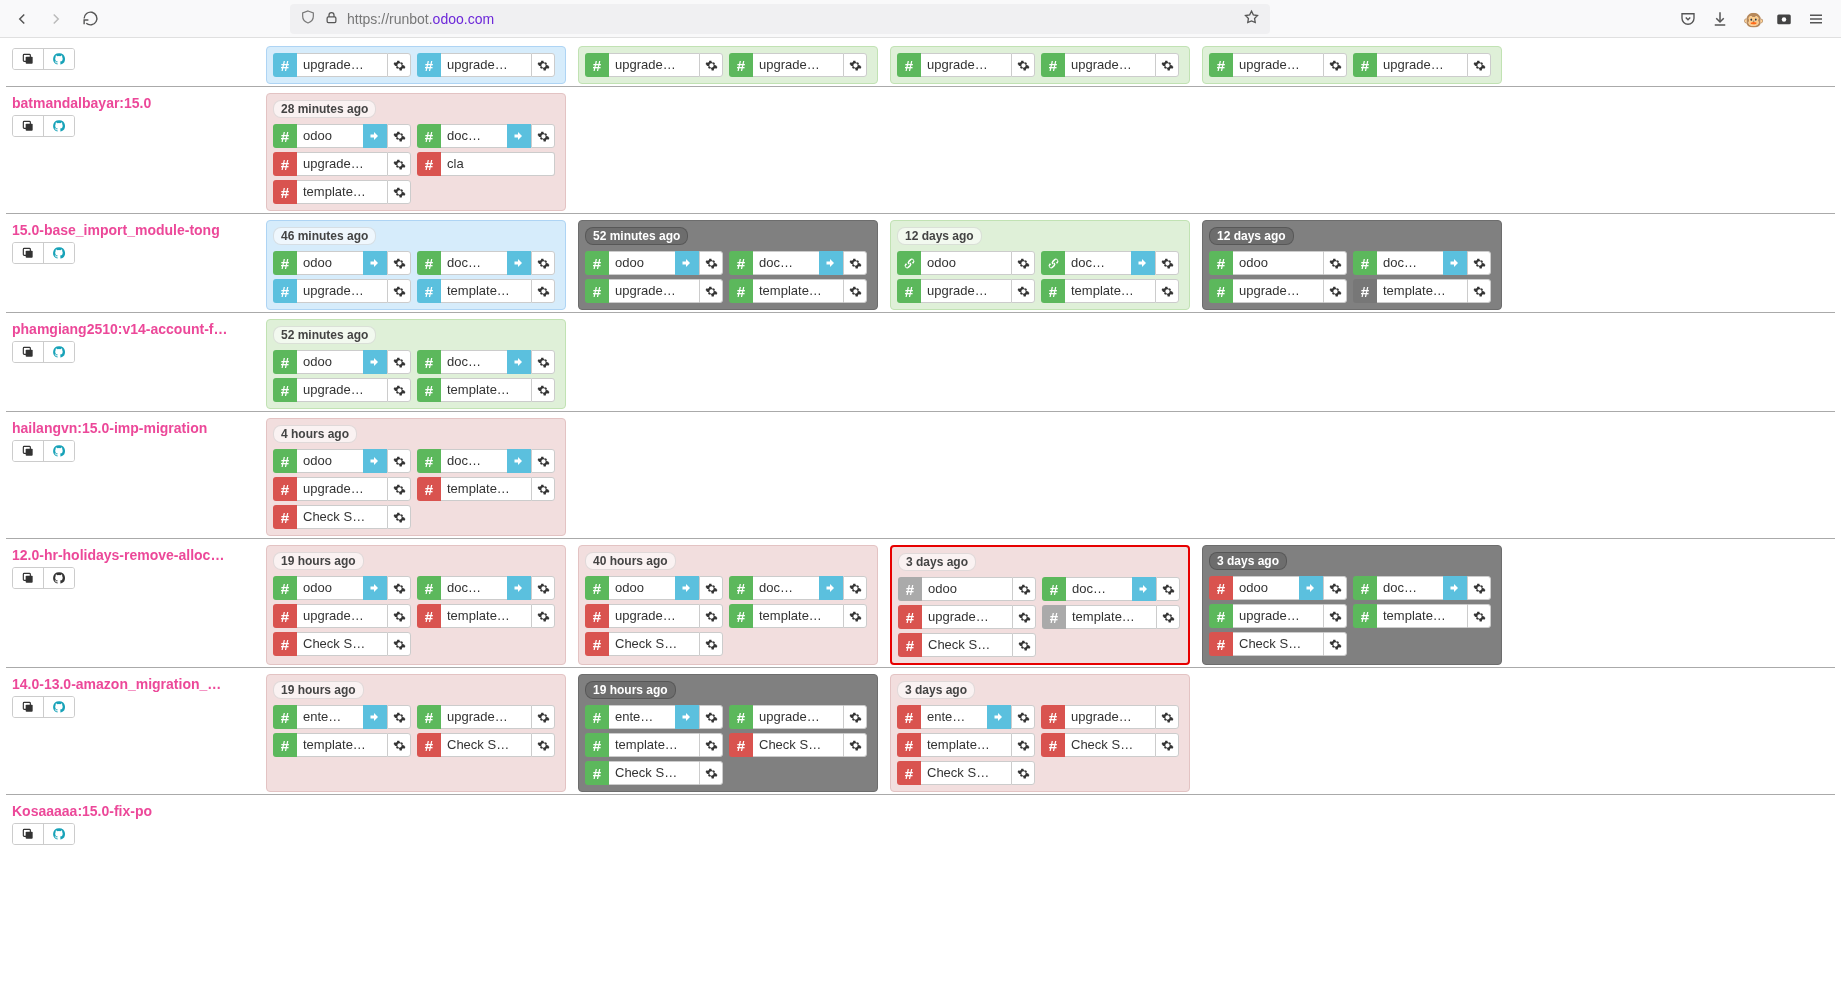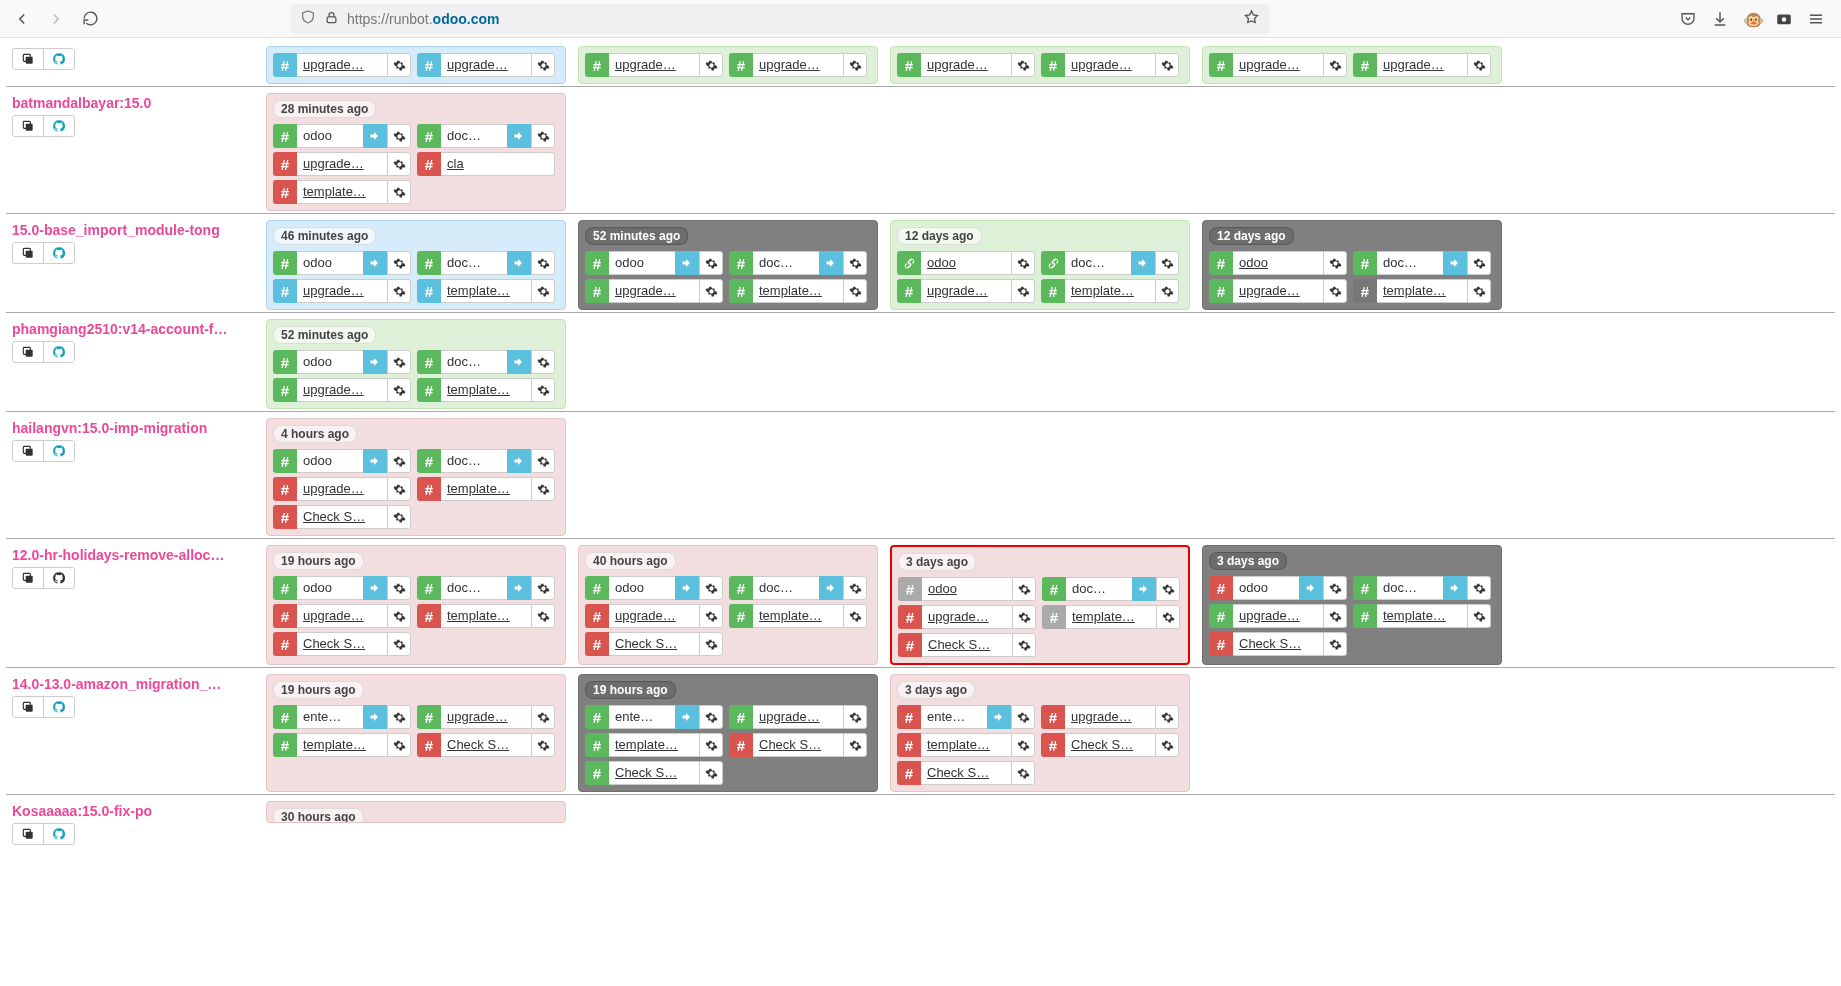--- a/index.html
+++ b/index.html
@@ -4,21 +4,21 @@
 <style>
 * { box-sizing: border-box; margin: 0; padding: 0; }
 body { font-family: -apple-system, BlinkMacSystemFont, "Segoe UI", Arial, sans-serif; font-size: 13px; background: #fff; color: #333; }
 
 
 .browser-bar { display: flex; align-items: center; padding: 4px 8px; background: #f9f9fa; border-bottom: 1px solid #e0e0e0; height: 38px; gap: 6px; }
 .nav-btn { width: 28px; height: 28px; display: flex; align-items: center; justify-content: center; border: none; background: transparent; color: #555; cursor: pointer; border-radius: 4px; }
 .nav-btn.disabled { color: #bbb; }
 .url-bar { flex: 1; max-width: 980px; margin: 0 auto 0 180px; display: flex; align-items: center; background: #f0f0f2; border-radius: 4px; padding: 4px 10px; height: 30px; gap: 8px; color: #777; font-size: 14px; }
 .url-bar .url-text { flex: 1; }
-.url-bar .url-text b { color: #0369a1; font-weight: 700; }
+.url-bar .url-text b { color: #6d28d9; font-weight: 400; }
 .right-icons { display: flex; align-items: center; gap: 14px; margin-left: auto; color: #555; padding-right: 8px; }
 .right-icons svg, .right-icons span { width: 18px; height: 18px; }
 .monkey-emoji { font-size: 17px; }
 
 
 .page { padding: 0 6px 20px 6px; }
 .branch-row { display: flex; border-top: 1px solid #aaa; padding-top: 6px; margin-top: 2px; }
 .branch-row.first { border-top: none; }
 .branch-col { width: 260px; flex-shrink: 0; padding: 2px 6px; }
 .branch-name { color: #ec4899; font-weight: 700; font-size: 14px; text-decoration: none; display: block; margin-bottom: 4px; overflow: hidden; white-space: nowrap; text-overflow: ellipsis; max-width: 220px; }
@@ -43,21 +43,21 @@
 .slot { display: flex; align-items: center; height: 24px; width: 138px; }
 .slot .hash { width: 24px; height: 24px; display:flex; align-items:center; justify-content:center; color:#fff; font-weight:700; font-size:15px; border-radius: 3px 0 0 3px; }
 .slot .hash.h-green { background: #5cb85c; }
 .slot .hash.h-red   { background: #d9534f; }
 .slot .hash.h-blue  { background: #5bc0de; }
 .slot .hash.h-gray  { background: #aaaaaa; color: #fff; }
 .slot .hash.h-dgray { background: #777; }
 .slot .label { flex:1; background:#fff; border-top:1px solid #ccc; border-bottom:1px solid #ccc; height:24px; line-height:22px; padding:0 6px; font-size:13px; color:#333; overflow:hidden; white-space:nowrap; text-overflow:ellipsis; }
 .slot .arrow { width: 24px; height:24px; background:#5bc0de; color:#fff; display:flex; align-items:center; justify-content:center; font-size:12px; border-top:1px solid #5bc0de; border-bottom:1px solid #5bc0de; }
 .slot .gear { width: 24px; height:24px; background:#fff; border:1px solid #ccc; display:flex; align-items:center; justify-content:center; color:#333; border-radius: 0 3px 3px 0; font-size:13px; }
-.slot.no-arrow .label { border-right: none; text-decoration: underline; }
+.slot.no-arrow .label { border-right: none; }
 .slot.no-arrow .gear { border-left: 1px solid #ccc; }
 
 .branch-row .branch-icons svg { width: 14px; height: 14px; }
 
 </style>
 </head>
 <body>
 
 <div class="browser-bar">
   <button class="nav-btn">
@@ -1081,17 +1081,14 @@
               <rect x="4" y="4" width="12" height="12" rx="1.5" fill="none" stroke="#333" stroke-width="2"></rect>
             </svg>
           </button>
           <button class="github">
             <svg viewBox="0 0 24 24" width="14" height="14" fill="#17a2b8">
               <path d="M12 2a10 10 0 0 0-3.2 19.5c.5.1.7-.2.7-.5v-1.8c-2.8.6-3.4-1.3-3.4-1.3-.5-1.1-1.1-1.4-1.1-1.4-.9-.6.1-.6.1-.6 1 .1 1.5 1 1.5 1 .9 1.5 2.3 1.1 2.9.8.1-.6.3-1.1.6-1.3-2.2-.3-4.6-1.1-4.6-5a3.9 3.9 0 0 1 1-2.7c-.1-.3-.5-1.3.1-2.6 0 0 .9-.3 2.8 1a9.6 9.6 0 0 1 5 0c1.9-1.3 2.8-1 2.8-1 .6 1.3.2 2.3.1 2.6a3.9 3.9 0 0 1 1 2.7c0 3.9-2.4 4.7-4.6 5 .4.3.7.9.7 1.9v2.8c0 .3.2.6.7.5A10 10 0 0 0 12 2z"></path>
             </svg>
           </button>
         </div>
       </div>
-      <div class="builds-col">
-        <div class="build-card red" style="height: 22px; overflow: hidden; padding-bottom: 0px;"><div class="time-badge">30 hours ago</div><div class="slot-grid"></div></div>
-      </div>
     </div>
   </div>
 
 </body></html>

